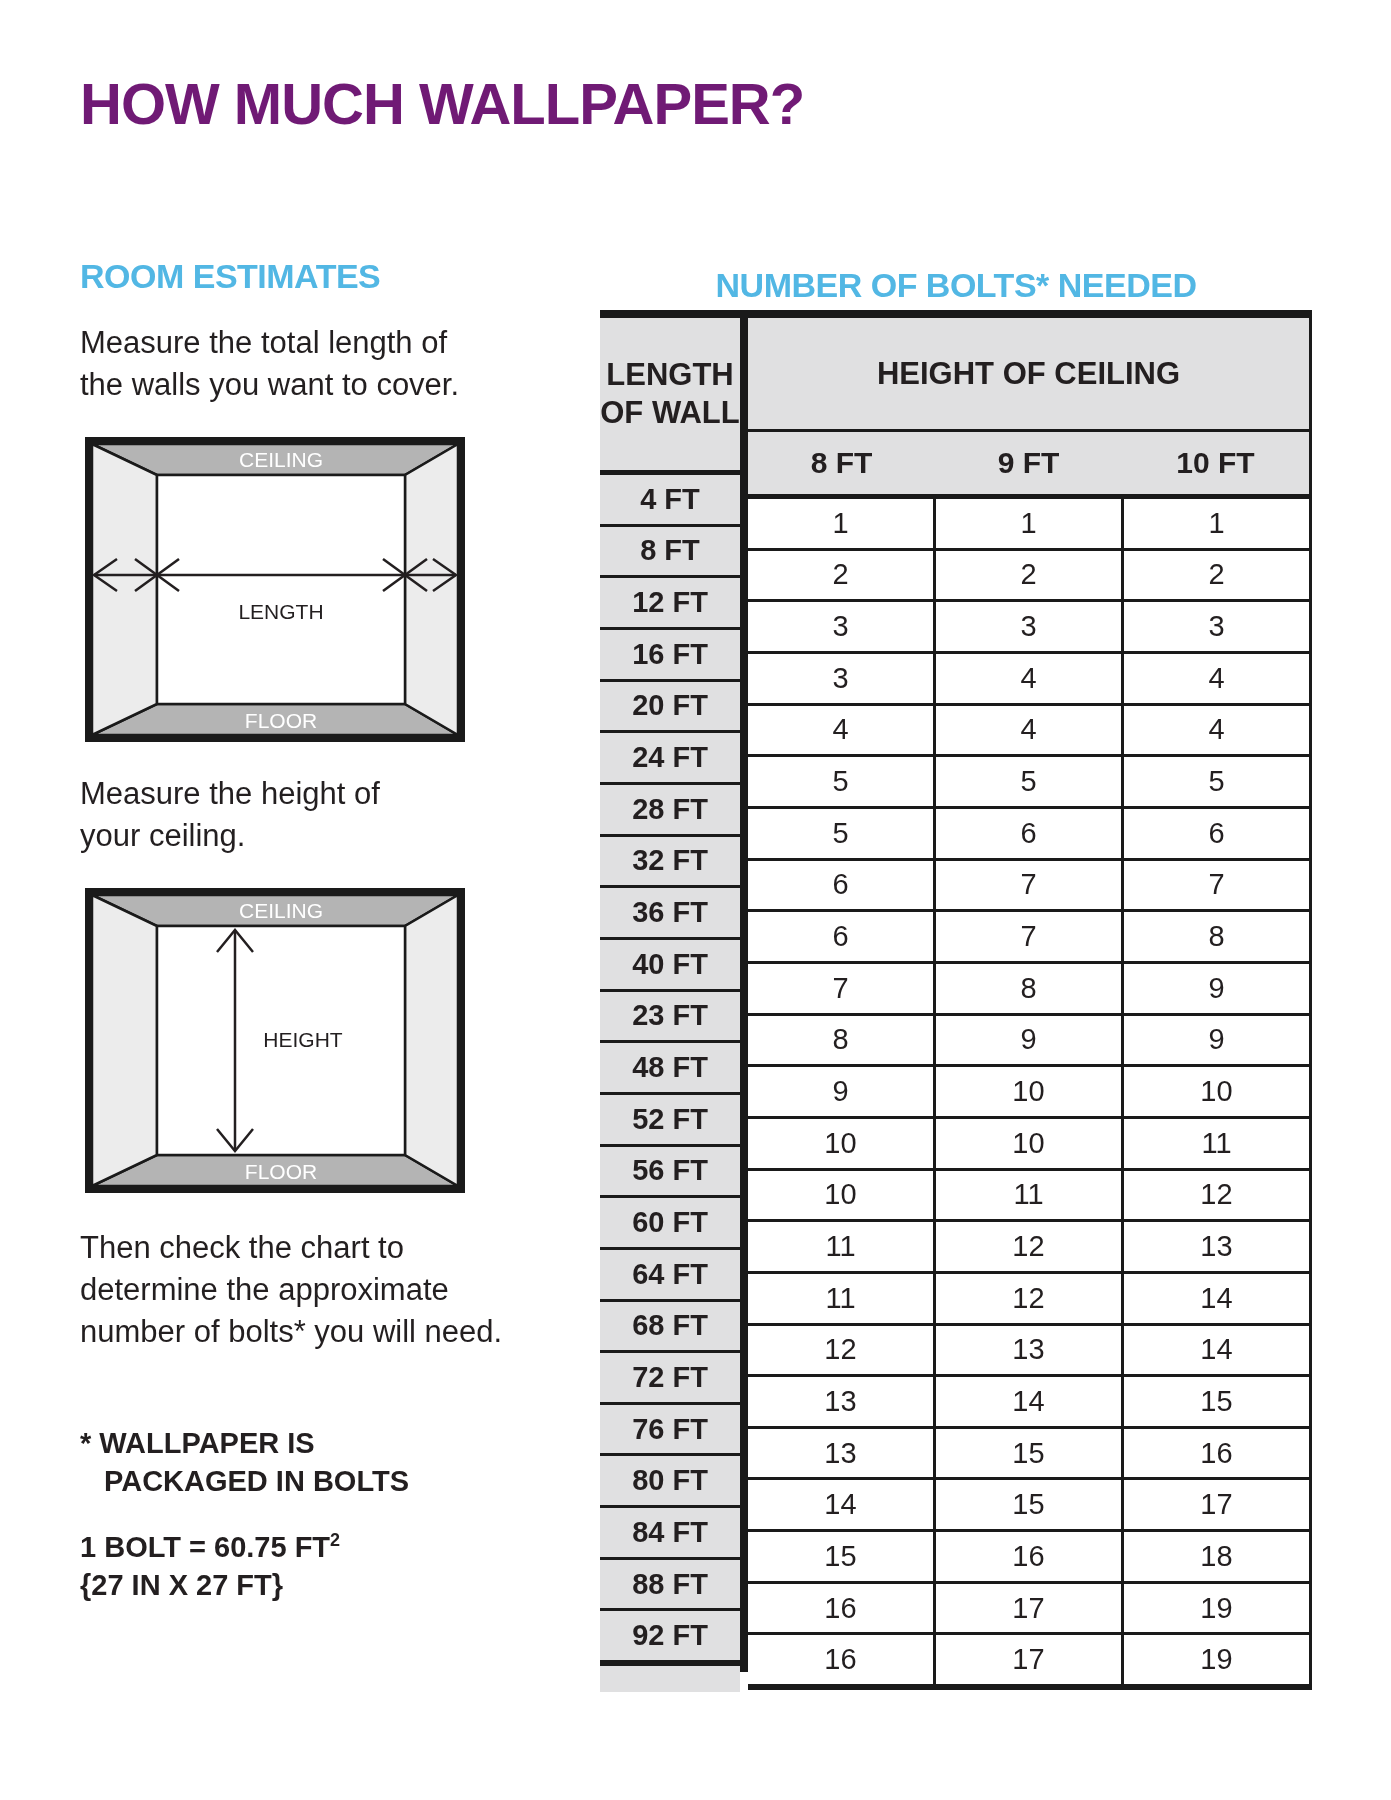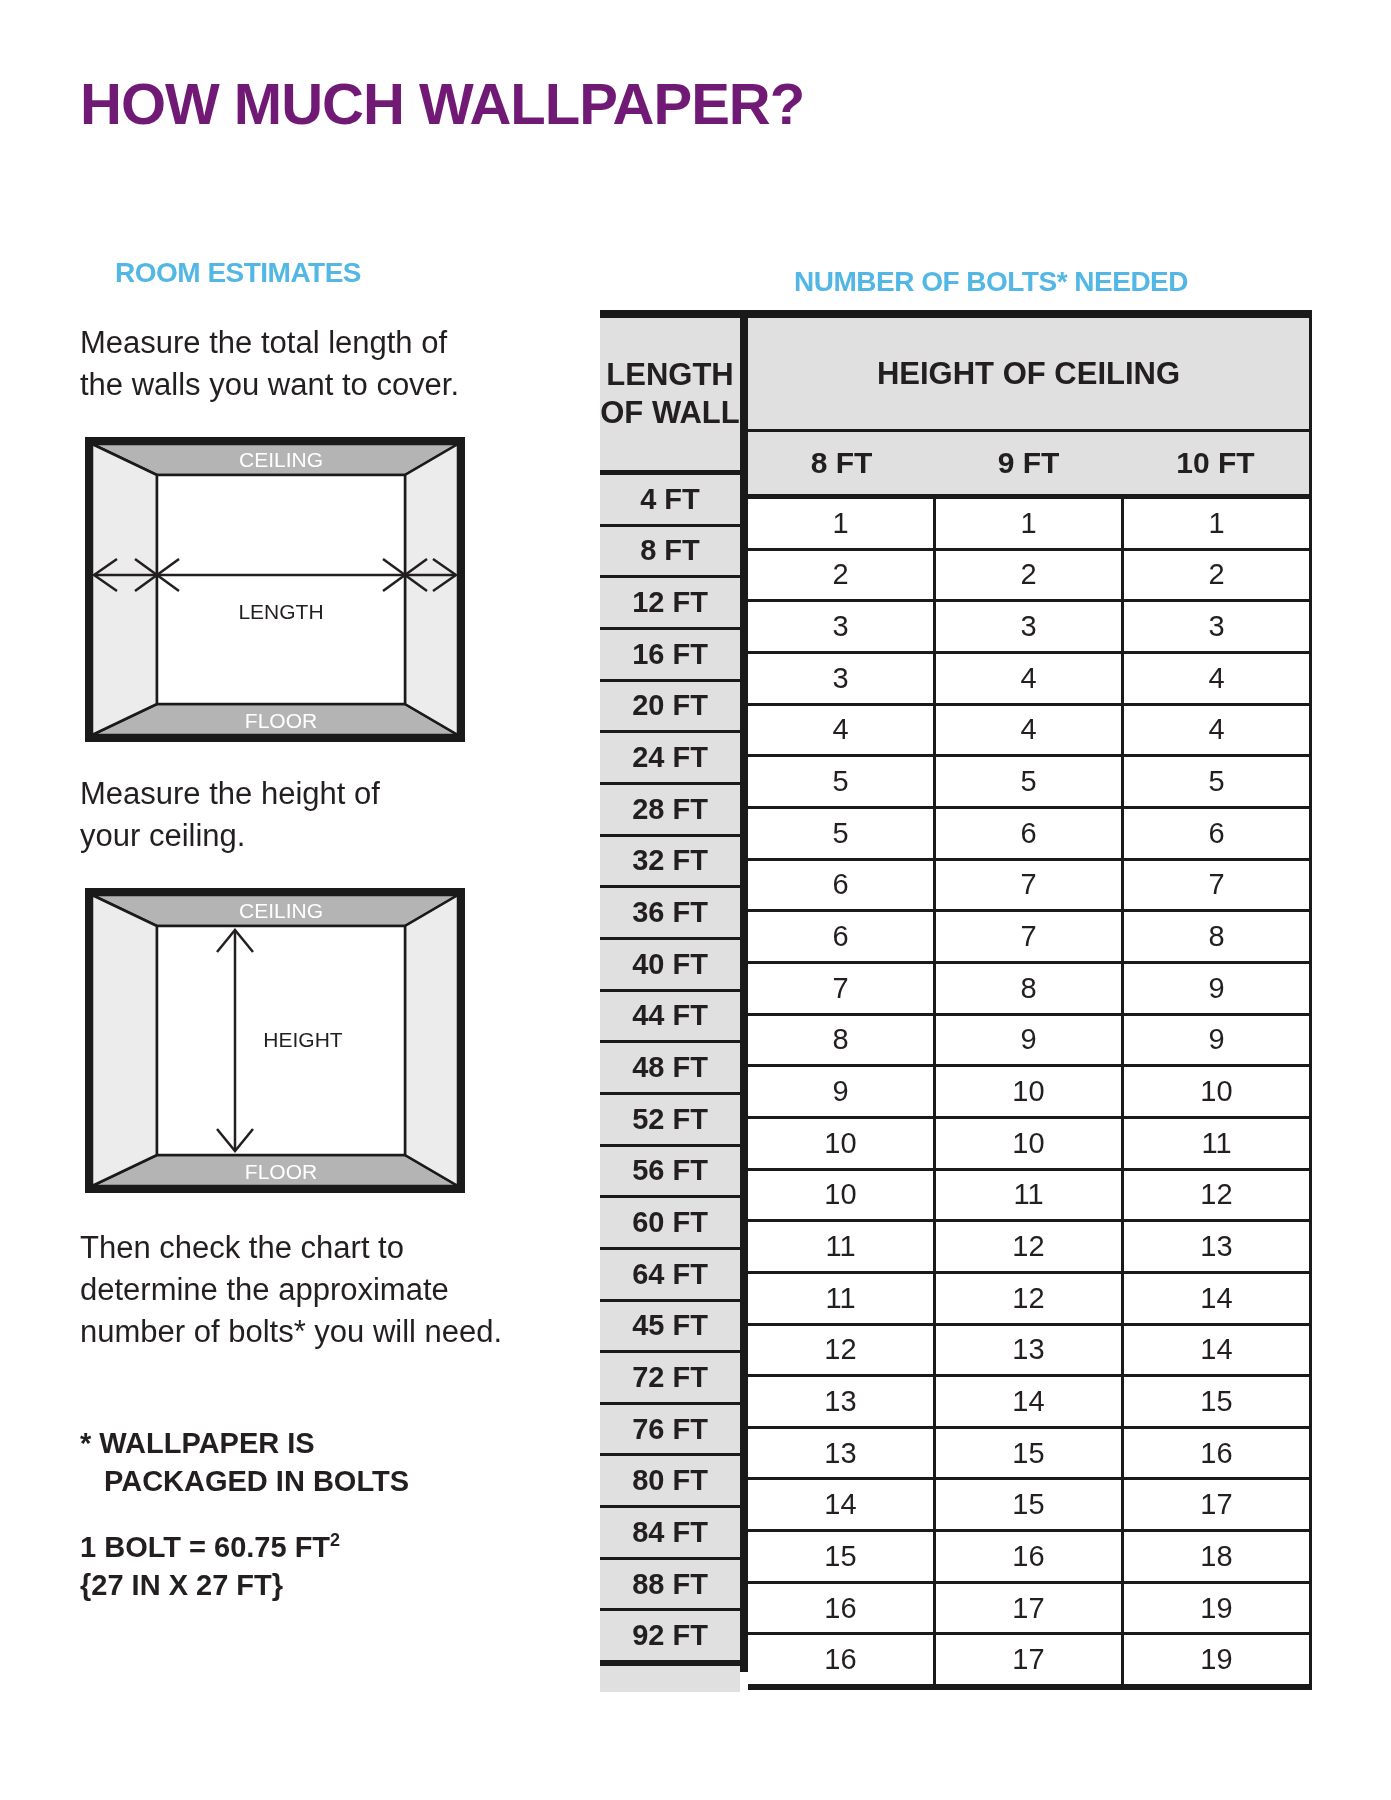--- a/index.html
+++ b/index.html
@@ -2,22 +2,22 @@
 <html><head>
 <meta charset="utf-8">
 <style>
   html,body{margin:0;padding:0;background:#ffffff;}
   .page{position:relative;width:1391px;height:1800px;background:#ffffff;overflow:hidden;
         font-family:"Liberation Sans","DejaVu Sans",sans-serif;color:#231f20;}
 
   .page-title{position:absolute;left:80px;top:74px;font-size:58px;line-height:60px;
               font-weight:bold;color:#701a75;letter-spacing:-1px;white-space:nowrap;}
 
-  .blue-subhead{position:absolute;font-size:28px;font-weight:bold;color:#52b7e4;
-                letter-spacing:-0.5px;white-space:nowrap;margin-left:35px;}
+  .blue-subhead{position:absolute;font-size:34px;font-weight:bold;color:#52b7e4;
+                letter-spacing:-0.5px;white-space:nowrap;}
   .left-head{left:80px;top:257px;}
   .table-head{left:600px;top:266px;width:712px;text-align:center;}
 
   .body-par{position:absolute;left:80px;font-size:31px;line-height:42px;color:#231f20;}
   .par1{top:322px;}
   .par2{top:773px;}
   .par3{top:1227px;}
 
   .footnote{position:absolute;left:80px;top:1424px;font-size:29px;line-height:38px;
             font-weight:bold;color:#231f20;}
@@ -155,27 +155,27 @@
             <div class="t-label">4 FT</div>
             <div class="t-label">8 FT</div>
             <div class="t-label">12 FT</div>
             <div class="t-label">16 FT</div>
             <div class="t-label">20 FT</div>
             <div class="t-label">24 FT</div>
             <div class="t-label">28 FT</div>
             <div class="t-label">32 FT</div>
             <div class="t-label">36 FT</div>
             <div class="t-label">40 FT</div>
-            <div class="t-label">44 FT</div>
+            <div class="t-label">23 FT</div>
             <div class="t-label">48 FT</div>
             <div class="t-label">52 FT</div>
             <div class="t-label">56 FT</div>
             <div class="t-label">60 FT</div>
             <div class="t-label">64 FT</div>
-            <div class="t-label">45 FT</div>
+            <div class="t-label">68 FT</div>
             <div class="t-label">72 FT</div>
             <div class="t-label">76 FT</div>
             <div class="t-label">80 FT</div>
             <div class="t-label">84 FT</div>
             <div class="t-label">88 FT</div>
             <div class="t-label">92 FT</div>
           </div>
         <div class="t-bottomline"></div>
         <div class="t-col1-tail"></div>
       </div>

